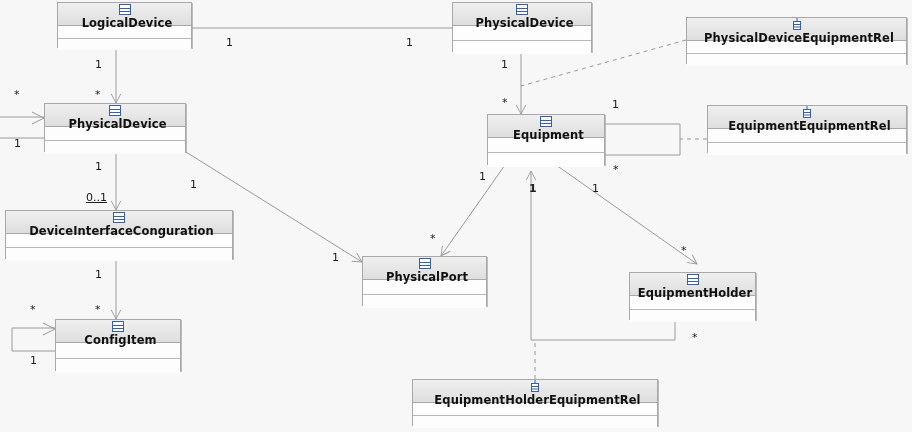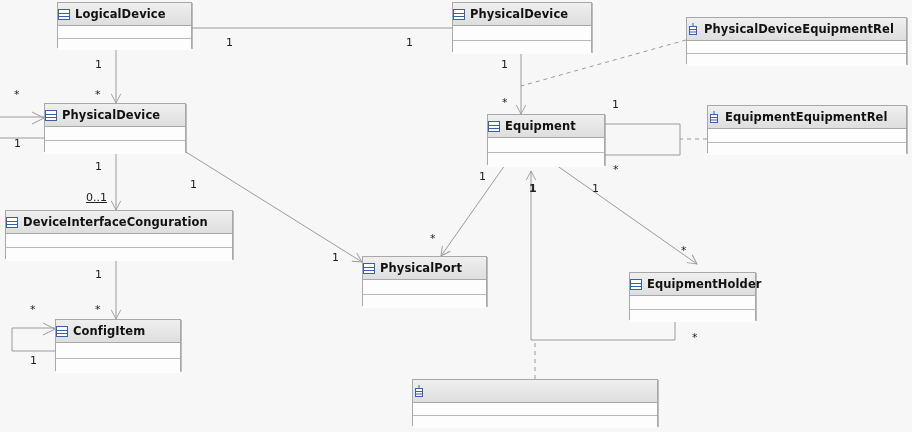--- a/index.html
+++ b/index.html
@@ -22,20 +22,21 @@
     border:1px solid #a8a8a8;
     background:#fbfbfb;
     box-shadow:1px 1px 0 rgba(140,140,140,.55);
   }
   .node .hdr{
     height:23px;
     display:flex;align-items:center;
     box-sizing:border-box;
     border-bottom:1px solid #a8a8a8;
     background:linear-gradient(to bottom,#efefef 0%,#e6e6e6 55%,#dedede 100%);
+    flex-direction:column;
   }
   .node .title{
     font-size:11.5px;font-weight:bold;color:#111;
     white-space:nowrap;letter-spacing:.1px;
     margin-left:5px;
   }
   .node .row{border-bottom:1px solid #b9b9b9;background:#fdfdfd;}
   .node .row:last-child{border-bottom:none;}
   .ico{flex:0 0 auto;width:12px;height:13px;display:block;}
   
@@ -215,20 +216,21 @@
       <div class="row" style="height:14px"></div>
     </div>
     <div class="node" style="left: 412px; top: 379px; width: 246px; height: 47px;">
       <div class="hdr">
         <svg class="ico" viewBox="0 0 12 13">
           <line x1="6" y1="0" x2="6" y2="4" stroke="#3a5fa8" stroke-width="1"></line>
           <rect x="2.5" y="3.5" width="7" height="8" fill="#ffffff" stroke="#3a5fa8" stroke-width="1"></rect>
           <line x1="2.5" y1="6.5" x2="9.5" y2="6.5" stroke="#3a5fa8" stroke-width="1"></line>
           <line x1="2.5" y1="9" x2="9.5" y2="9" stroke="#3a5fa8" stroke-width="1"></line>
         </svg>
+        <span class="title">EquipmentHolderEquipmentRel</span>
       </div>
       <div class="row" style="height:12px"></div>
       <div class="row" style="height:12px"></div>
     </div>
   </div>
 <div id="mults">
     <div class="mult" style="left: 226px; top: 36px;">1</div>
     <div class="mult" style="left: 406px; top: 36px;">1</div>
     <div class="mult" style="left: 95px; top: 58px;">1</div>
     <div class="mult" style="left: 501px; top: 58px;">1</div>

